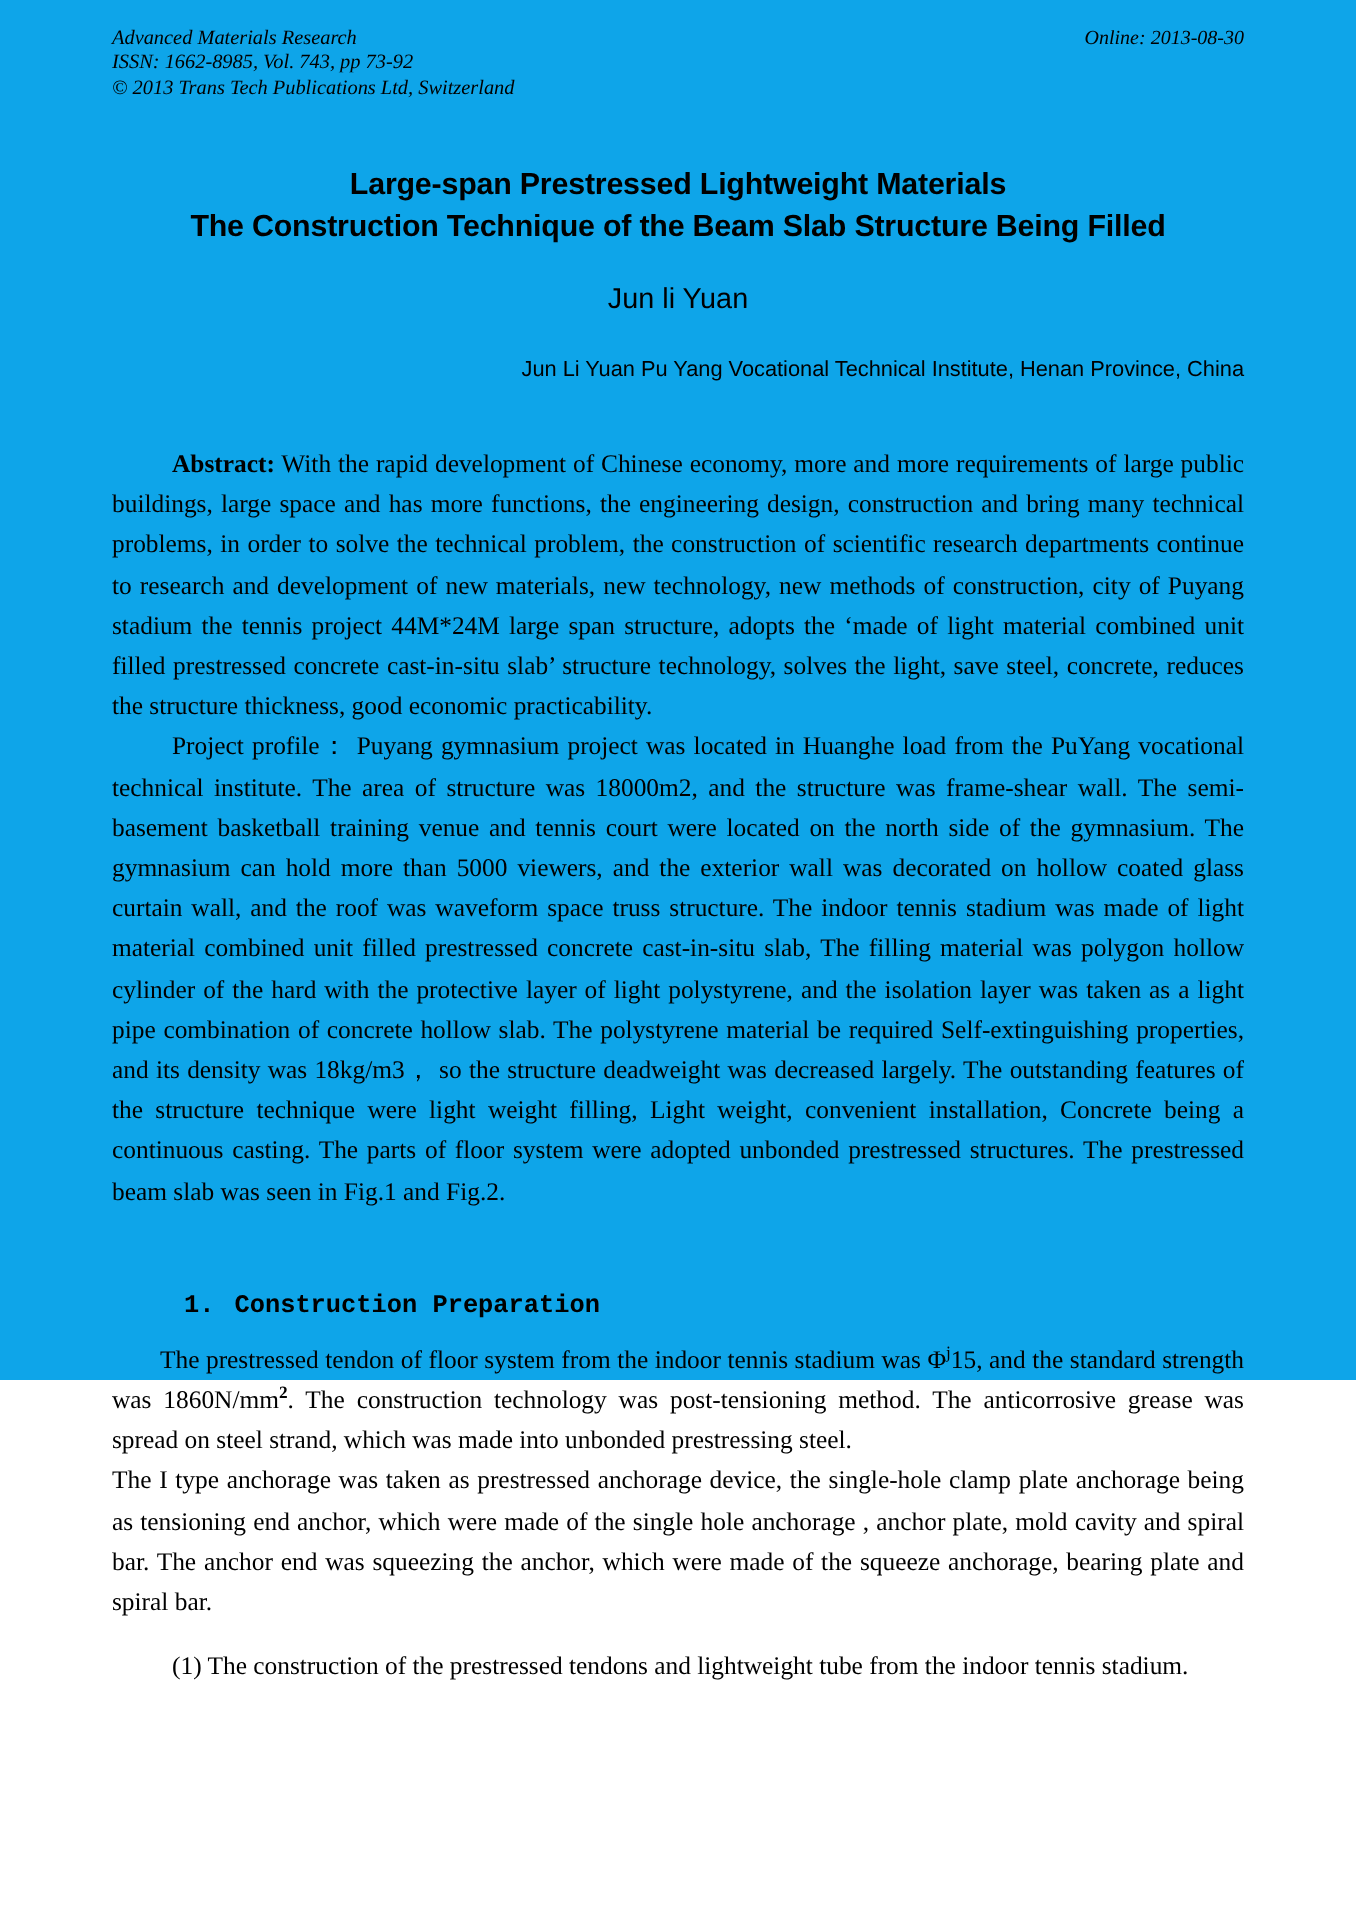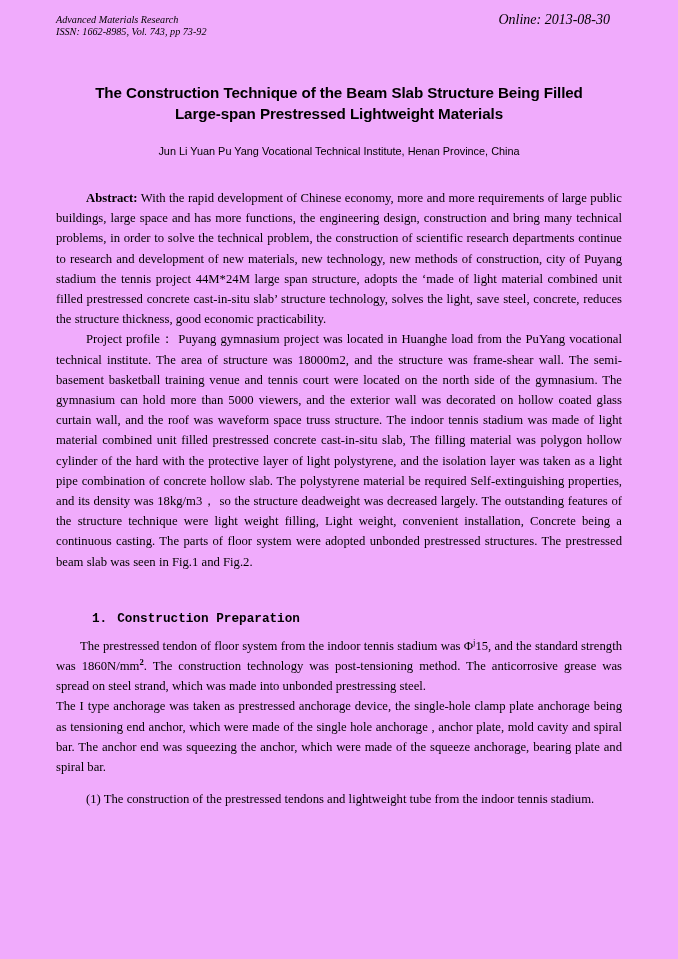--- a/index.html
+++ b/index.html
@@ -10,22 +10,22 @@
   body {
     width: 678px;
     height: 959px;
     font-family: "Liberation Serif", serif;
     color: #000000;
     -webkit-font-smoothing: antialiased;
   }
   .page {
     position: relative;
     width: 678px;
-    height: 959px;
-    background: #f0abfc;
+    height: 690px;
+    background: #0ea5e9;
     box-sizing: border-box;
     padding: 14px 56px 0 56px;
   }
 
   
   .journal-header {
     position: relative;
     font-family: "Liberation Serif", serif;
     font-style: italic;
     font-size: 10.2px;
@@ -35,23 +35,23 @@
   }
   .journal-header .left-block {
     width: 430px;
   }
   .journal-header .hdr-line {
     white-space: nowrap;
   }
   .journal-header .online-date {
     position: absolute;
     top: 0;
-    right: 12px;
+    right: 0;
     font-style: italic;
-    font-size: 14px;
+    font-size: 10px;
     white-space: nowrap;
   }
 
   
   .paper-title {
     font-family: "Liberation Sans", sans-serif;
     font-weight: bold;
     font-size: 15.2px;
     line-height: 21px;
     text-align: center;
@@ -64,21 +64,21 @@
   .author {
     font-family: "Liberation Sans", sans-serif;
     font-size: 14.4px;
     text-align: center;
     margin-top: 18px;
     font-weight: normal;
   }
   .affiliation {
     font-family: "Liberation Sans", sans-serif;
     font-size: 10.9px;
-    text-align: center;
+    text-align: right;
     margin-top: 21px;
   }
 
   
   .keywords {
     font-family: "Liberation Sans", sans-serif;
     font-size: 10.9px;
     line-height: 19px;
     text-align: justify;
     text-justify: inter-word;
@@ -124,29 +124,31 @@
 </style>
 </head>
 <body>
 
 <div class="page">
 
   <div class="journal-header">
     <div class="left-block">
       <div class="hdr-line">Advanced Materials Research</div>
       <div class="hdr-line">ISSN: 1662-8985, Vol. 743, pp 73-92</div>
+      <div class="hdr-line">© 2013 Trans Tech Publications Ltd, Switzerland</div>
     </div>
     <div class="online-date">Online: 2013-08-30</div>
   </div>
 
   <h1 class="paper-title">
+    <span class="title-line">Large-span Prestressed Lightweight Materials</span>
     <span class="title-line">The Construction Technique of the Beam Slab Structure Being Filled</span>
-    <span class="title-line">Large-span Prestressed Lightweight Materials</span>
   </h1>
 
+  <div class="author">Jun li Yuan</div>
   <div class="affiliation">Jun Li Yuan Pu Yang Vocational Technical Institute, Henan Province, China</div>
 
 
   <p class="body-par par-abstract">
     <span class="lead-bold">Abstract:</span><span> With the rapid development of Chinese economy, more and more requirements of large public buildings, large space and has more functions, the engineering design, construction and bring many technical problems, in order to solve the technical problem, the construction of scientific research departments continue to research and development of new materials, new technology, new methods of construction, city of Puyang stadium the tennis project 44M*24M large span structure, adopts the ‘made of light material combined unit filled prestressed concrete cast-in-situ slab’ structure technology, solves the light, save steel, concrete, reduces the structure thickness, good economic practicability.</span>
   </p>
 
   <p class="body-par par-profile">Project profile： Puyang gymnasium project was located in Huanghe load from the PuYang vocational technical institute. The area of structure was 18000m2, and the structure was frame-shear wall. The semi-basement basketball training venue and tennis court were located on the north side of the gymnasium. The gymnasium can hold more than 5000 viewers, and the exterior wall was decorated on hollow coated glass curtain wall, and the roof was waveform space truss structure. The indoor tennis stadium was made of light material combined unit filled prestressed concrete cast-in-situ slab, The filling material was polygon hollow cylinder of the hard with the protective layer of light polystyrene, and the isolation layer was taken as a light pipe combination of concrete hollow slab. The polystyrene material be required Self-extinguishing properties, and its density was 18kg/m3， so the structure deadweight was decreased largely. The outstanding features of the structure technique were light weight filling, Light weight, convenient installation, Concrete being a continuous casting. The parts of floor system were adopted unbonded prestressed structures. The prestressed beam slab was seen in Fig.1 and Fig.2.</p>
 
   <div class="section-heading">

